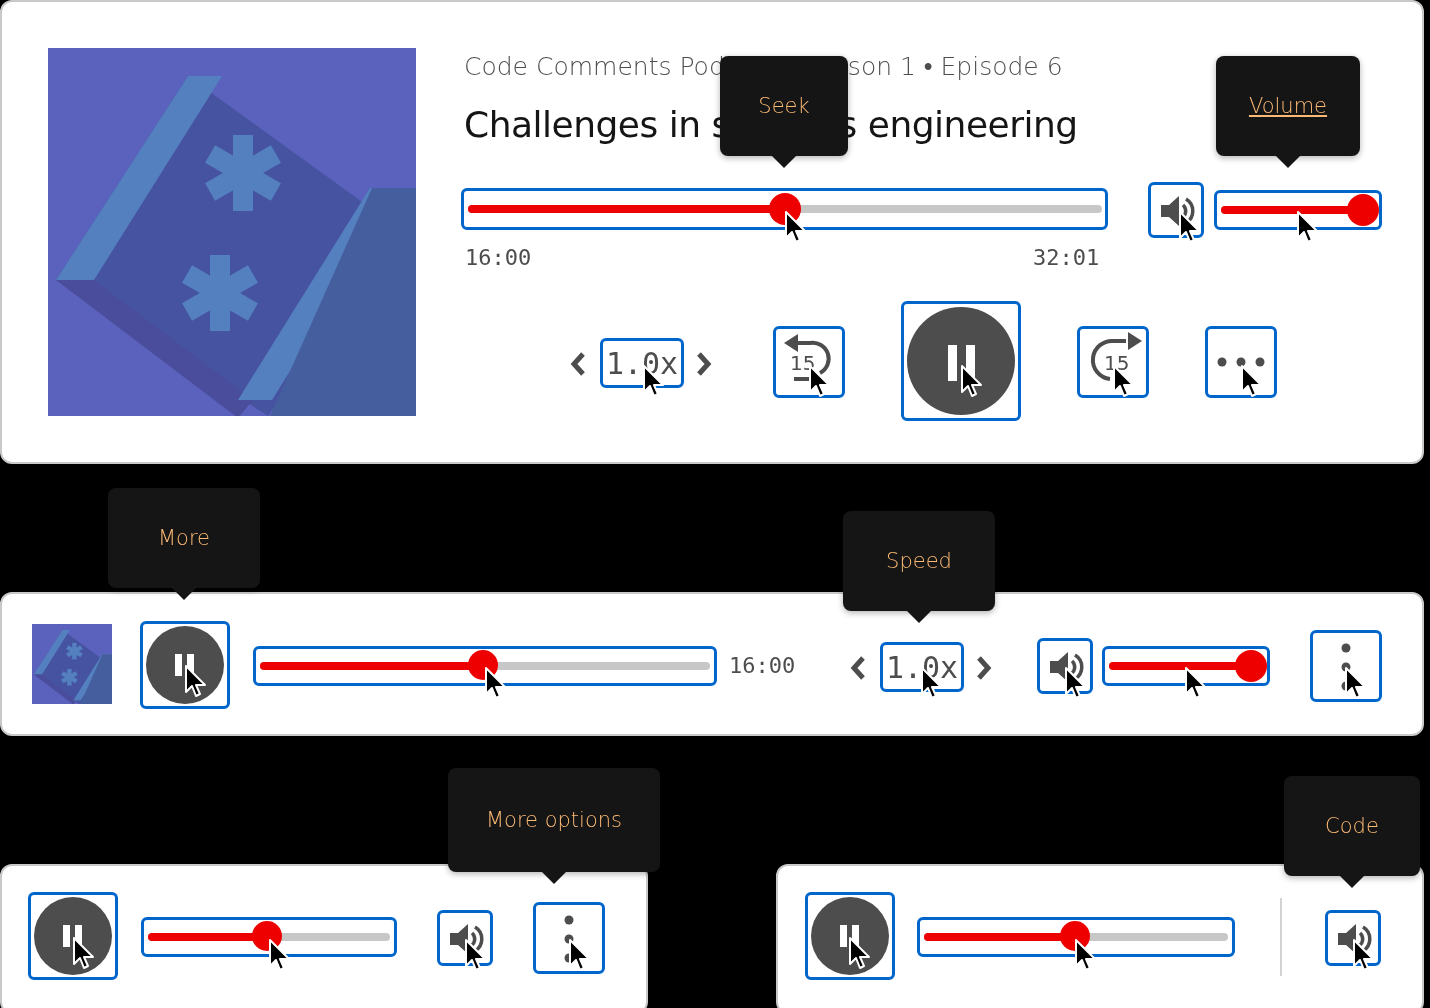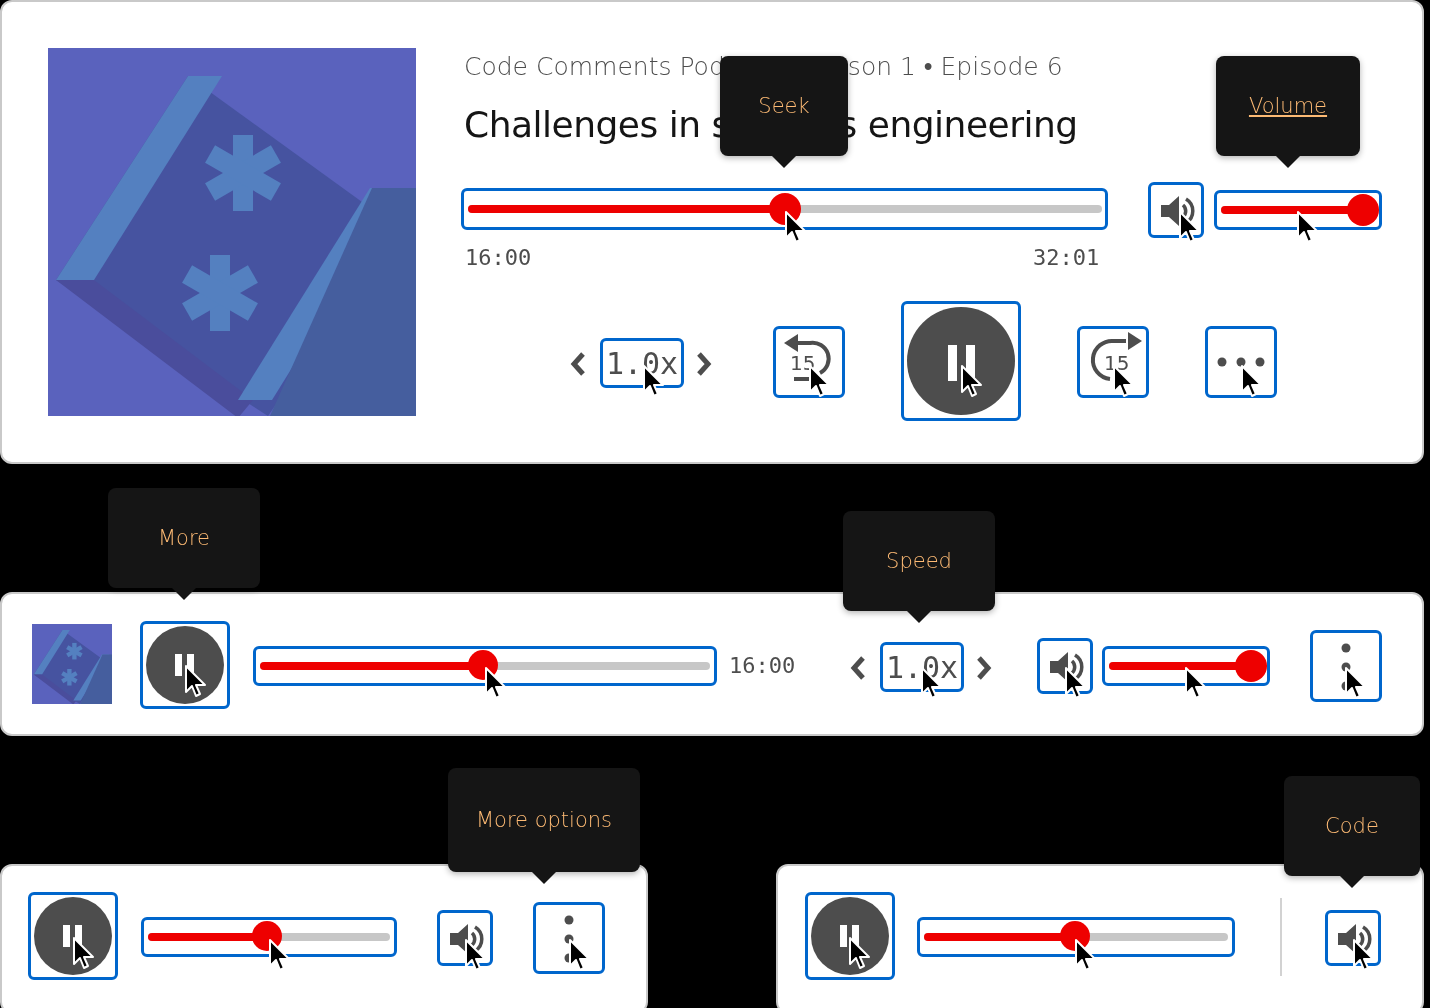--- a/index.html
+++ b/index.html
@@ -271,21 +271,21 @@
   <svg class="cursor" style="left:266px;top:72px;">
       <use href="#cur"></use>
     </svg>
   <svg class="cursor" style="left:462px;top:72px;">
       <use href="#cur"></use>
     </svg>
   <svg class="cursor" style="left:566px;top:72px;">
       <use href="#cur"></use>
     </svg>
 </div>
-<div class="tooltip" style="left:448px;top:768px;width:192px;height:104px;">More options</div>
+<div class="tooltip" style="left:448px;top:768px;width:212px;height:104px;">More options</div>
 
 <div class="panel" style="left:776px;top:864px;width:648px;height:150px;">
   <div class="focus" style="left:27px;top:26px;width:90px;height:88px;">
     <div class="pause-circle" style="left:3px;top:2px;width:78px;height:78px;">
       <div class="pause-bar" style="left:29px;top:28px;width:7px;height:22px;"></div>
       <div class="pause-bar" style="left:41px;top:28px;width:7px;height:22px;"></div>
     </div>
   </div>
   <div class="focus" style="left:139px;top:51px;width:318px;height:40px;">
     <div class="track" style="left:4px;top:13px;width:304px;">

